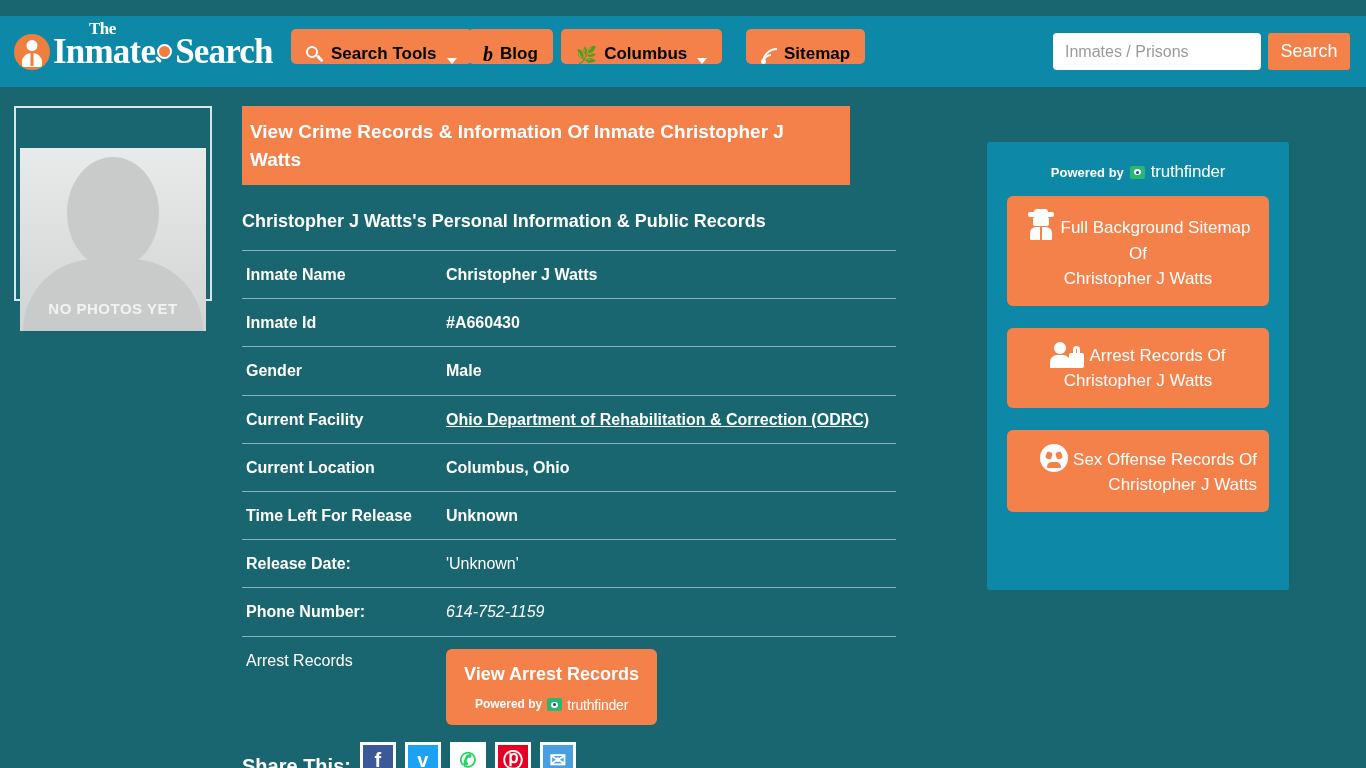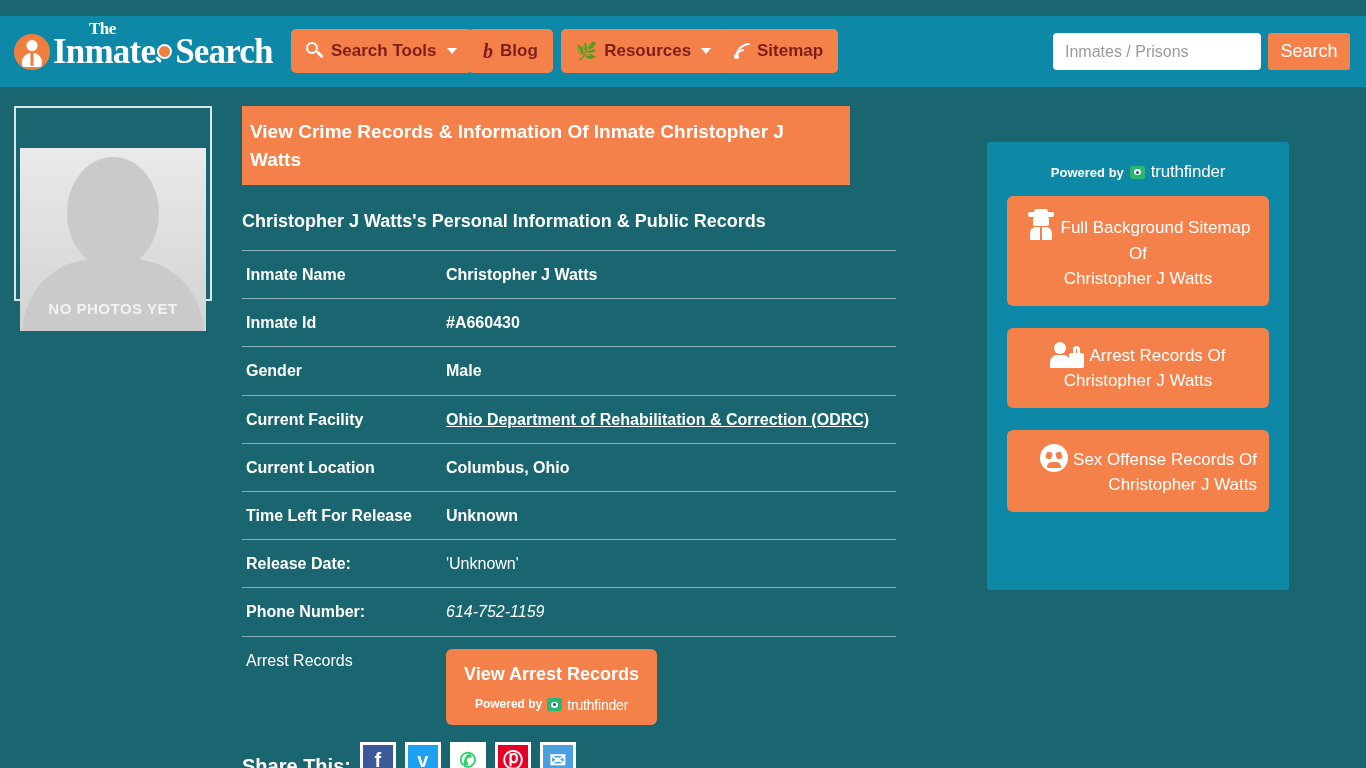--- a/index.html
+++ b/index.html
@@ -83,42 +83,42 @@
   .logo-glass .handle {
     position: absolute; left: 1px; top: 15px;
     width: 7px; height: 3px;
     background: #fff;
     transform: rotate(45deg);
     border-radius: 2px;
   }
 
   .navbtn {
     position: absolute; top: 13px;
-    height: 44px;
+    height: 35px;
     background: #f4814a;
     border: none; border-radius: 5px;
-    color: #7f1d1d;
+    color: #000000;
     font-size: 17px; font-weight: bold;
     font-family: "Liberation Sans", sans-serif;
-    display: flex; align-items: center; gap: 7px;
+    display: flex; align-items: flex-end; gap: 7px;
     padding: 0 15px;
     cursor: pointer;
     white-space: nowrap;
   }
   .navbtn .caret {
     width: 0; height: 0;
     border-left: 5px solid transparent;
     border-right: 5px solid transparent;
     border-top: 6px solid #fff;
     margin-left: 3px;
   }
   #nav-search-tools { left: 291px; }
   #nav-blog { left: 468px; }
   #nav-resources { left: 561px; }
-  #nav-sitemap { left: 719px; }
+  #nav-sitemap { left: 746px; }
 
   .nav-icon { display: inline-flex; align-items: center; }
 
   #searchbox {
     position: absolute; left: 1053px; top: 17px;
     width: 208px; height: 37px;
     background: #fff; border: none; border-radius: 4px;
     font-size: 16px; color: #555;
     padding: 0 12px;
     font-family: "Liberation Sans", sans-serif;
@@ -389,21 +389,21 @@
     <span class="caret"></span>
   </button>
 
   <button class="navbtn" id="nav-blog">
     <span class="nav-icon ic-blog">b</span>
     <span>Blog</span>
   </button>
 
   <button class="navbtn" id="nav-resources">
     <span class="nav-icon ic-leaf">🌿</span>
-    <span>Resources</span>
+    <span>Columbus</span>
     <span class="caret"></span>
   </button>
 
   <button class="navbtn" id="nav-sitemap">
     <span class="nav-icon">
         <span class="ic-rss">
           <span class="d"></span>
           <span class="a1"></span>
           <span class="a2"></span>
         </span>

